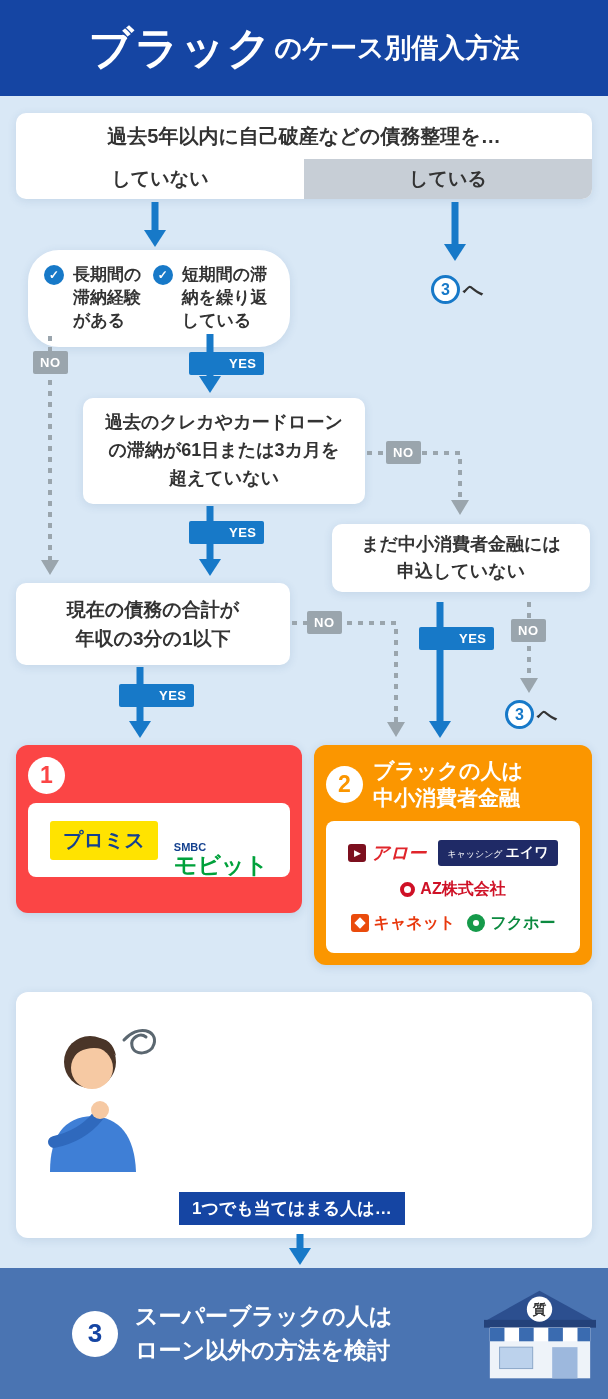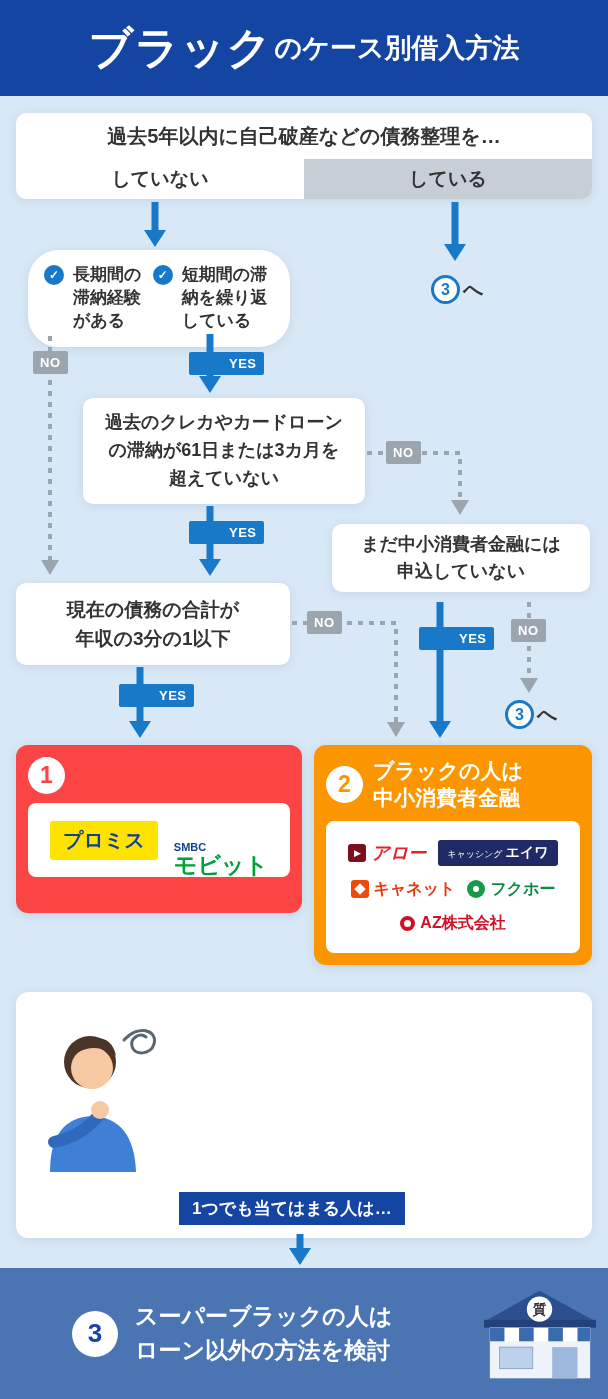--- a/index.html
+++ b/index.html
@@ -249,32 +249,32 @@
           <span class="arrow-ic"></span>
           <span class="arrow-tx">アロー</span>
         </span>
         <span class="eiwa">
           <span class="pre">キャッシング</span>
           <span class="main">エイワ</span>
         </span>
       </div>
       <div class="logorow">
         <span class="logo">
+          <span class="az-ic"></span>
+          <span class="az-tx">AZ株式会社</span>
+        </span>
+      </div>
+      <div class="logorow">
+        <span class="logo">
           <span class="canet-ic"></span>
           <span class="canet-tx">キャネット</span>
         </span>
         <span class="logo">
           <span class="fukuho-ic"></span>
           <span class="fukuho-tx">フクホー</span>
-        </span>
-      </div>
-      <div class="logorow">
-        <span class="logo">
-          <span class="az-ic"></span>
-          <span class="az-tx">AZ株式会社</span>
         </span>
       </div>
     </div>
   </div>
 
   <div class="abs card summary z3"></div>
 
   <svg class="abs person" width="148" height="162" viewBox="0 0 148 162">
     <path d="M96,30 c14,-16 34,-10 30,4 c-3,11 -20,12 -22,2 c-2,-8 8,-14 14,-9" fill="none" stroke="#5b6770" stroke-width="3" stroke-linecap="round"></path>
     <circle cx="62" cy="52" r="26" fill="#4a3528"></circle>

